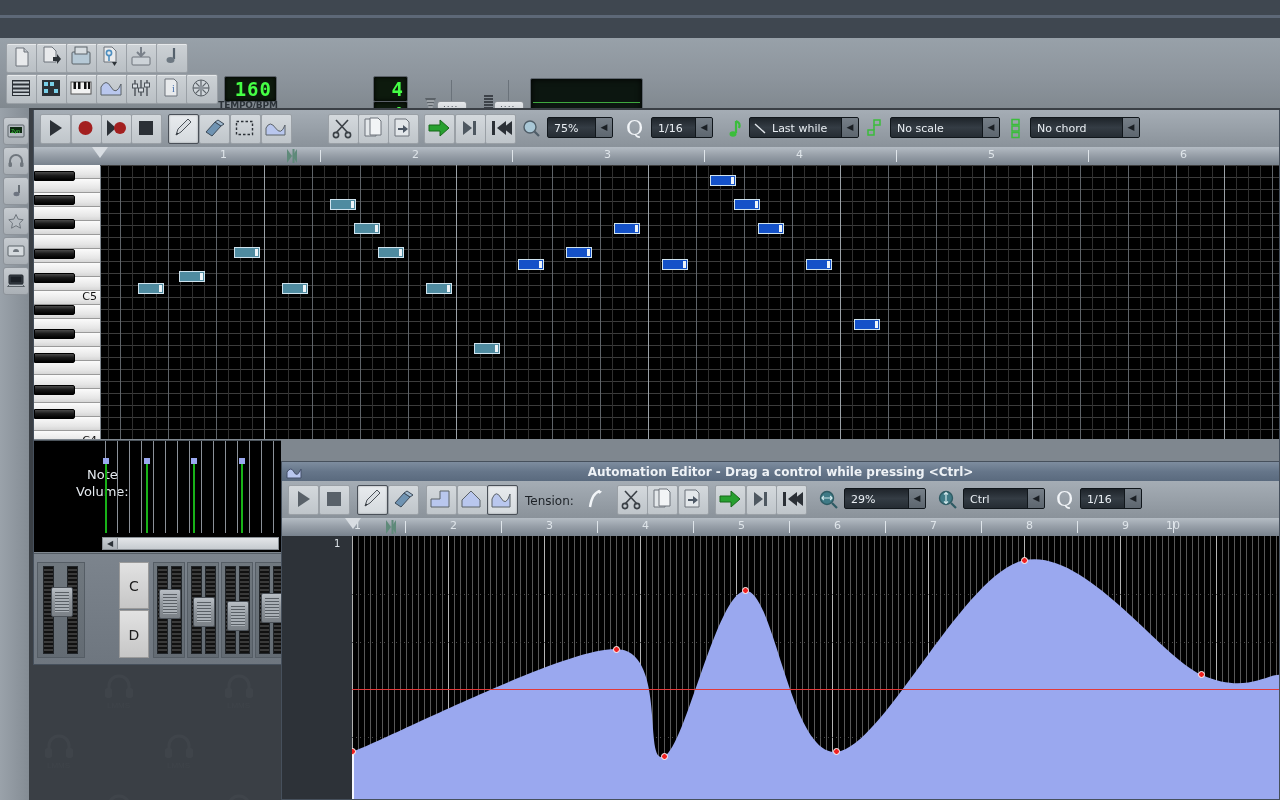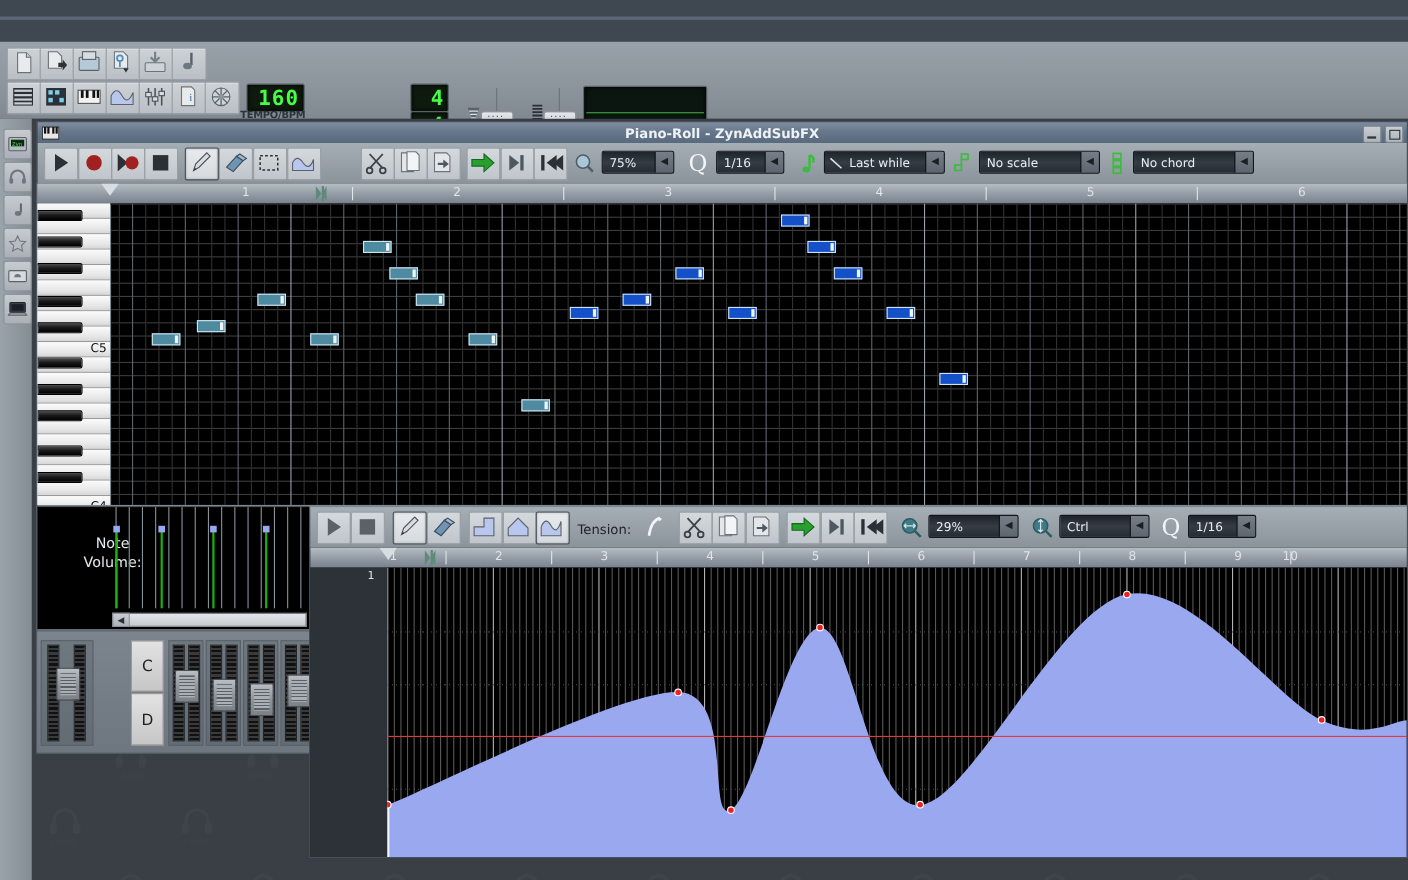--- a/index.html
+++ b/index.html
@@ -526,36 +526,20 @@
           <rect x="97" y="100" width="7" height="10" rx="3" fill="#4a4f55"></rect>
           <text x="78" y="120" font-size="8" fill="#474c52" font-family="sans-serif">LMMS</text>
         </pattern>
       </defs>
       <rect width="1251" height="692" fill="url(#lmmspat)"></rect>
     </svg>
   </div>
 
   <div class="pr-win">
 
-    <div class="win-title">
-      <svg class="win-icon" viewBox="0 0 16 14">
-        <rect x="0.5" y="1.5" width="15" height="11" fill="#e8e8e8" stroke="#333"></rect>
-        <g fill="#111">
-            <rect x="2" y="1.5" width="2" height="6"></rect>
-            <rect x="5" y="1.5" width="2" height="6"></rect>
-            <rect x="9.5" y="1.5" width="2" height="6"></rect>
-            <rect x="12.5" y="1.5" width="2" height="6"></rect>
-          </g>
-      </svg>
-      <div class="win-title-text">Piano-Roll - ZynAddSubFX</div>
-      <div class="win-btns">
-        <div class="win-btn wb-min"></div>
-        <div class="win-btn wb-max"></div>
-      </div>
-    </div>
 
     <div class="pr-toolbar">
 
       <div class="pbtn" style="left:6px;">
         <svg width="27" height="26" viewBox="0 0 27 26">
             <path d="M9 5 L21 13 L9 21 Z" fill="#2b3036"></path>
           </svg></div>
       <div class="pbtn" style="left:37px;">
         <svg width="27" height="26" viewBox="0 0 27 26">
             <circle cx="13.5" cy="13" r="7" fill="#a32020"></circle>
@@ -990,20 +974,26 @@
           </div>
         <div class="cd-key" style="left:85px;top:8px;height:47px;line-height:47px;">C</div>
         <div class="cd-key" style="left:85px;top:56px;height:48px;line-height:48px;">D</div>
       </div>
 
     </div>
   </div>
 
   <div class="ae-win">
 
+    <div class="ae-title">
+      <svg class="win-icon" viewBox="0 0 16 14">
+        <path d="M1 13 L1 7 Q5 1 8 7 Q11 13 15 4 L15 13 Z" fill="#b9c7ee" stroke="#45506a"></path>
+      </svg>
+      <div class="win-title-text">Automation Editor - Drag a control while pressing &lt;Ctrl&gt;</div>
+    </div>
 
     <div class="ae-toolbar">
       <div class="pbtn" style="left:6px;">
         <svg width="27" height="26" viewBox="0 0 27 26">
             <path d="M9 5 L21 13 L9 21 Z" fill="#596169"></path>
           </svg></div>
       <div class="pbtn" style="left:37px;">
         <svg width="27" height="26" viewBox="0 0 27 26">
             <rect x="7" y="6" width="14" height="14" fill="#596169"></rect>
           </svg></div>

